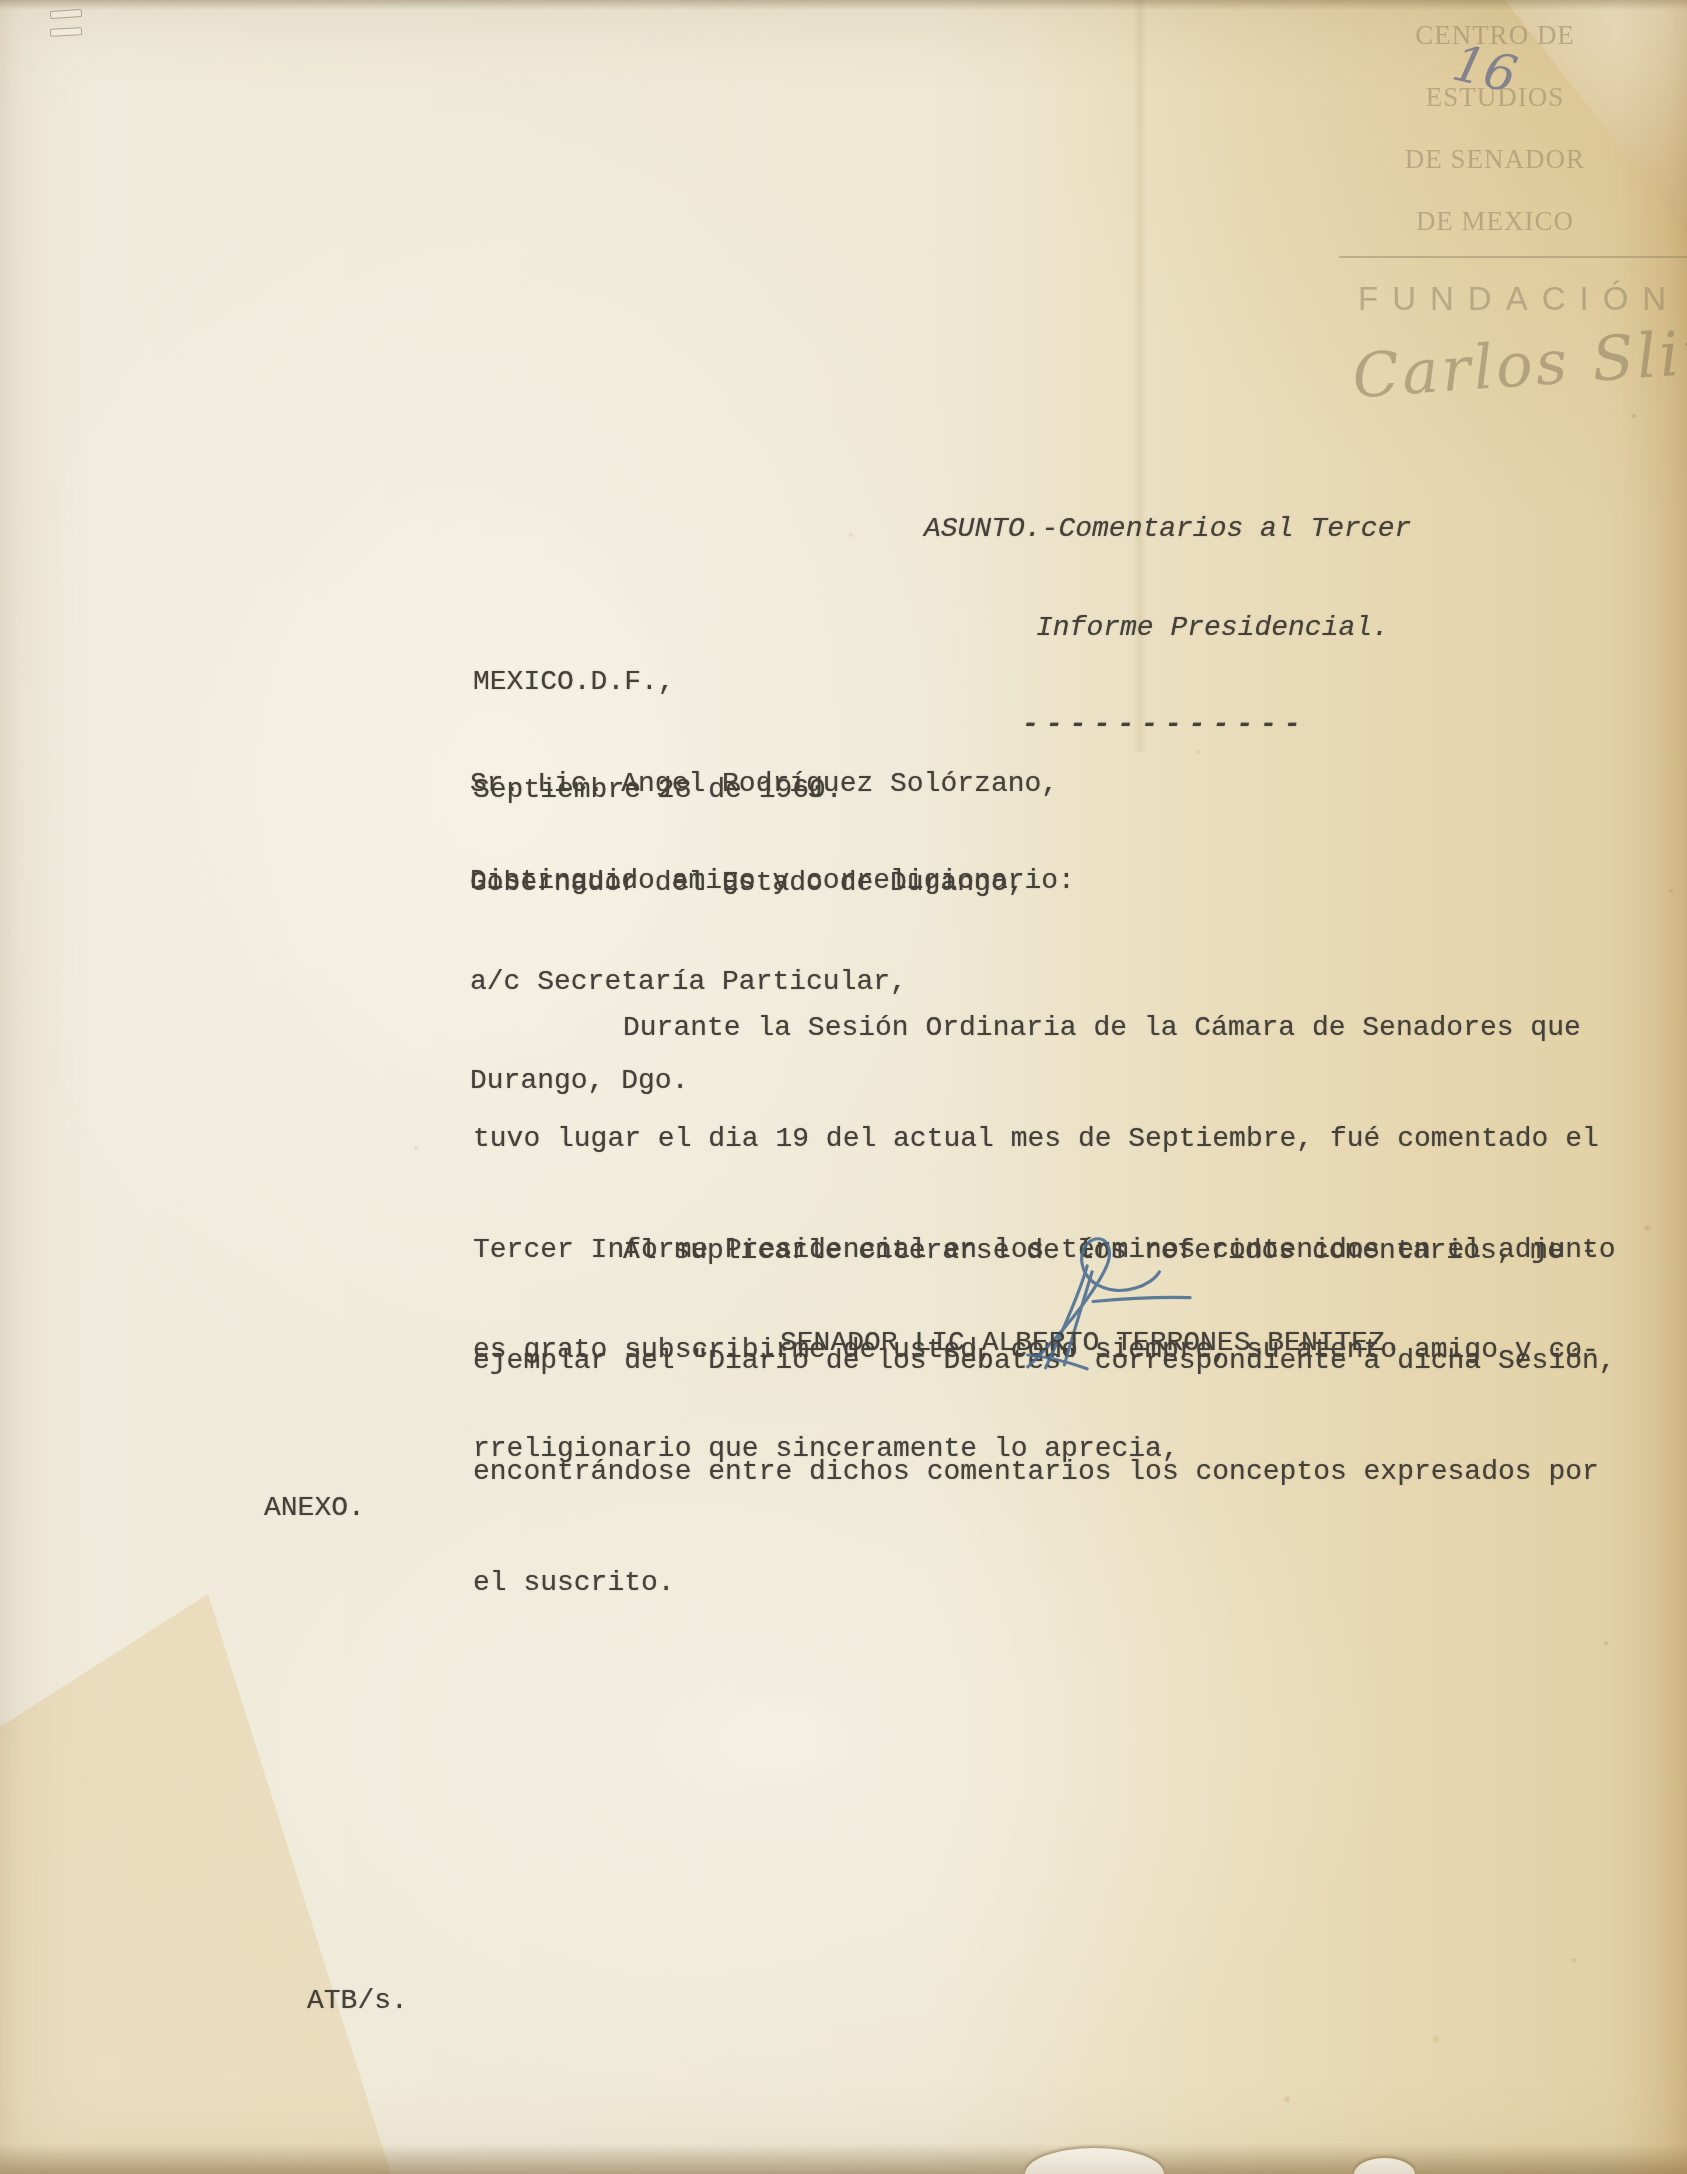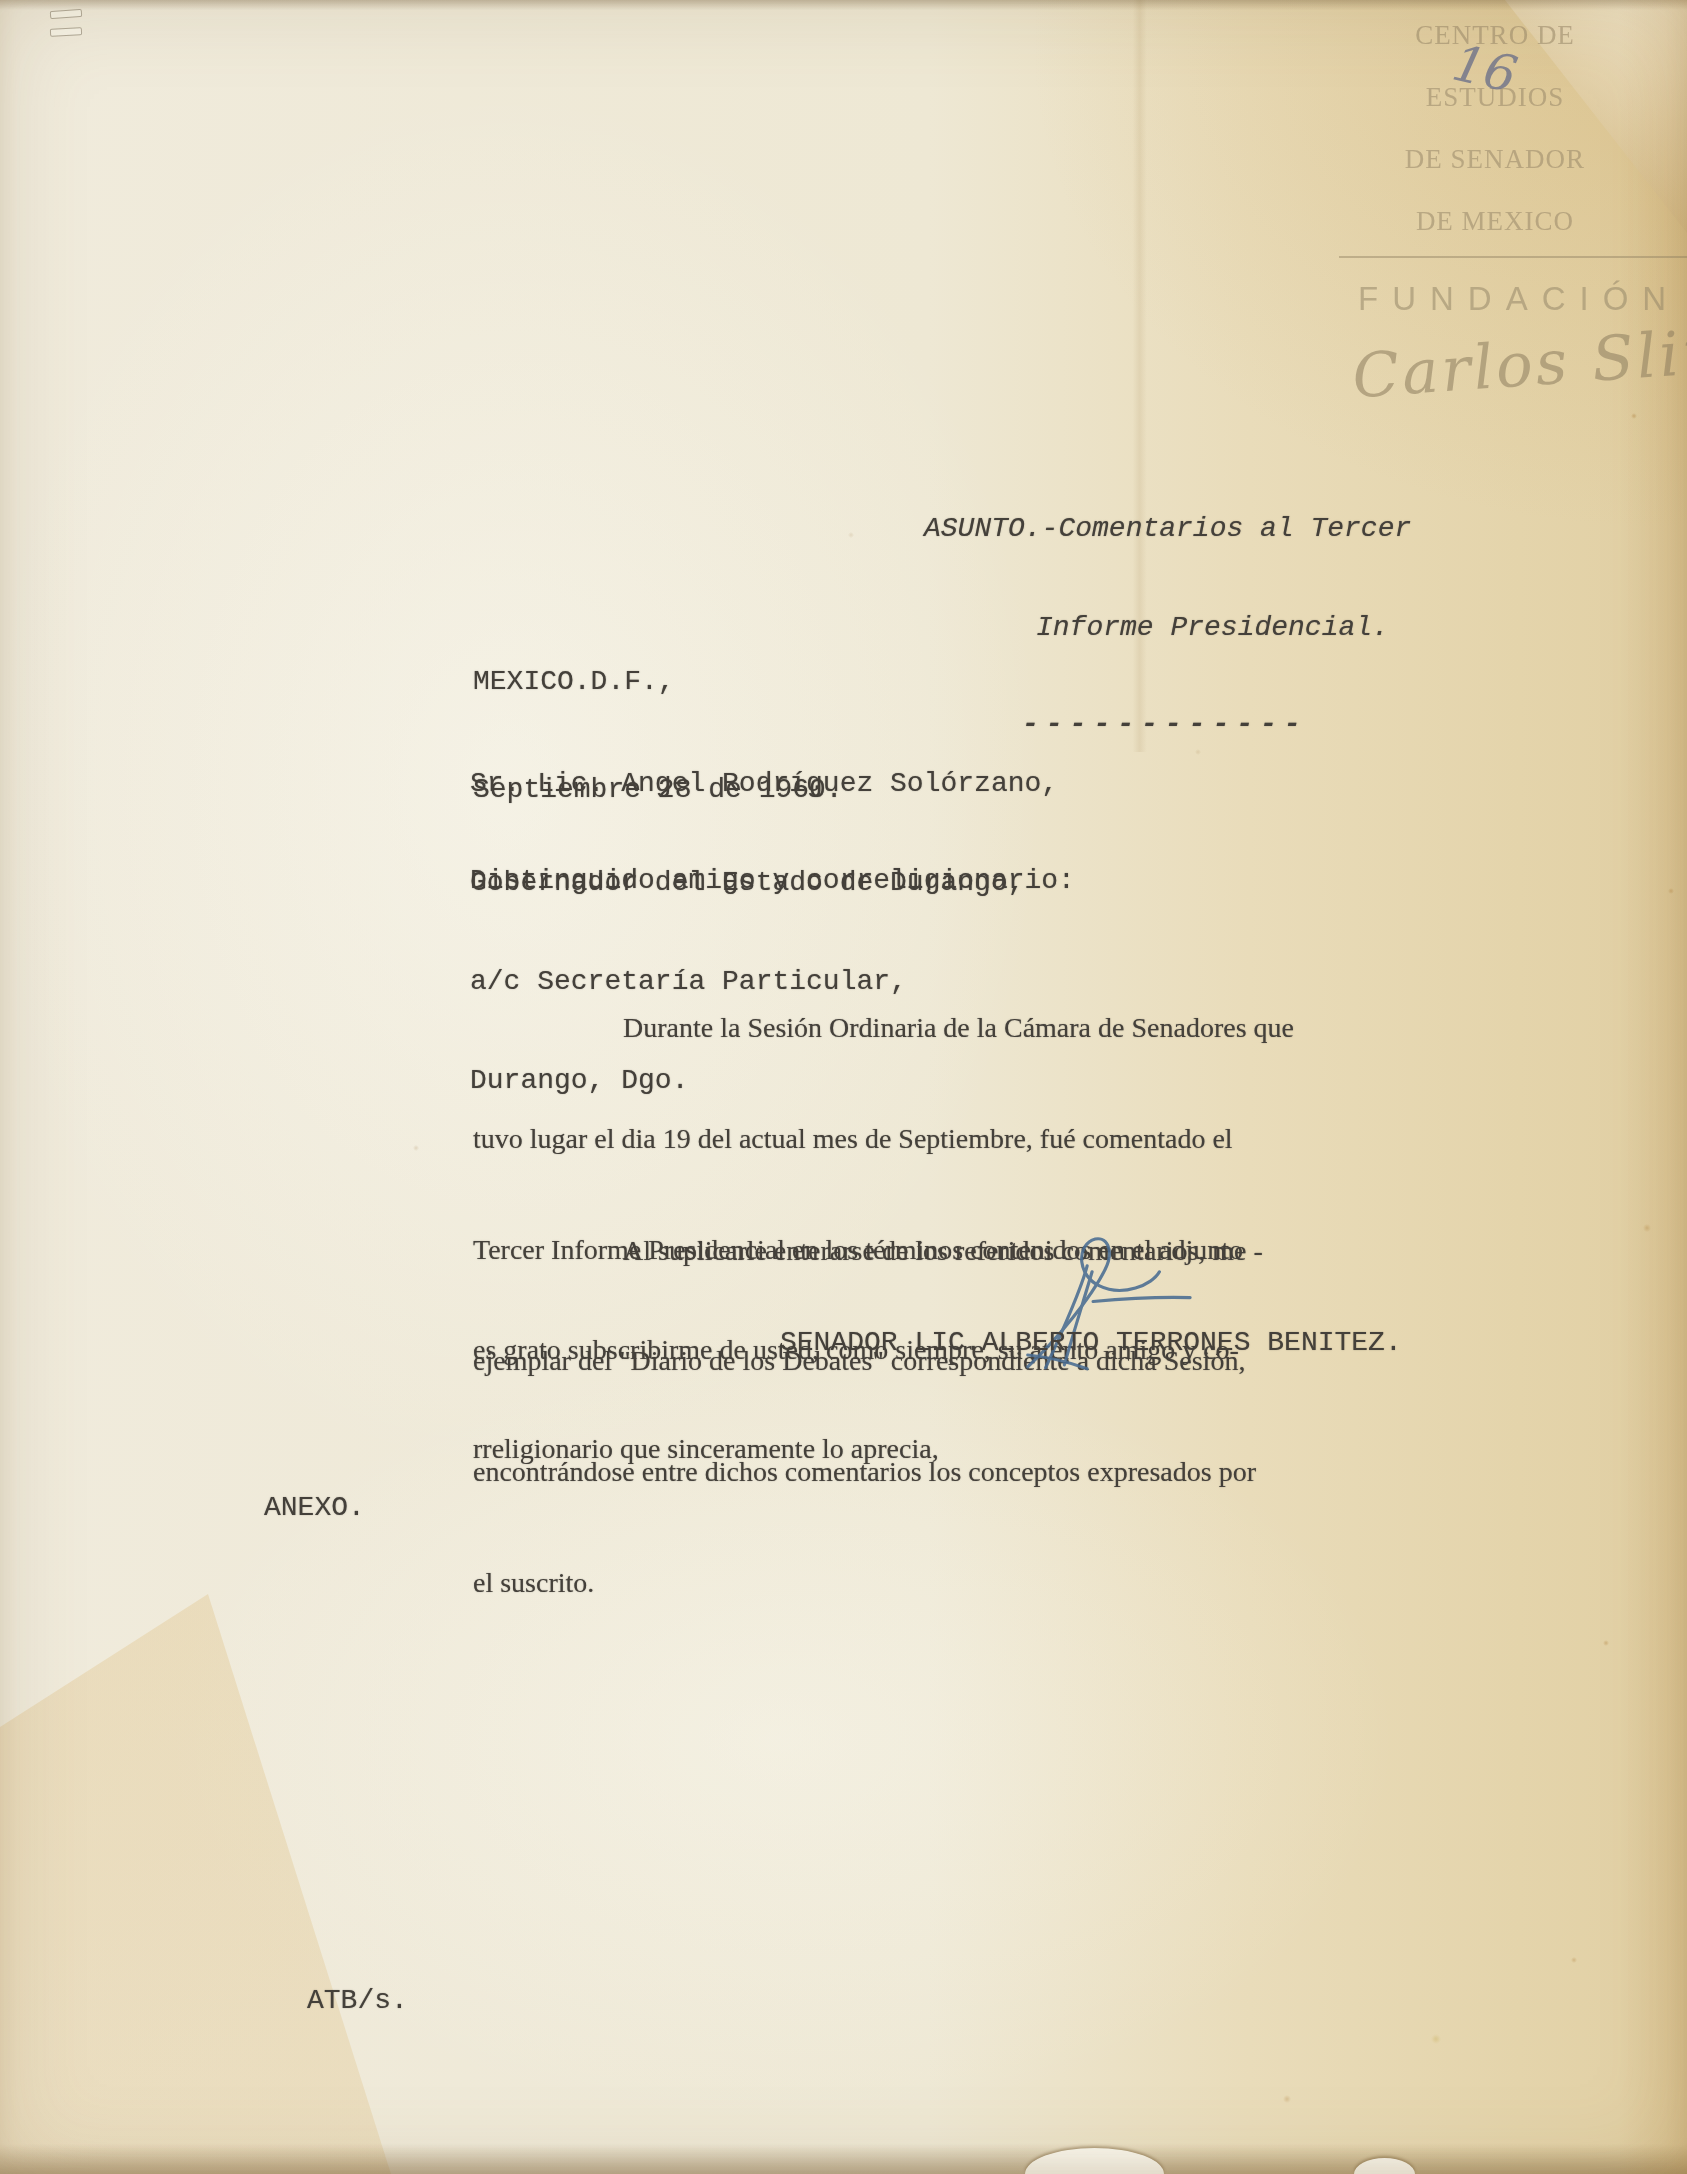--- a/index.html
+++ b/index.html
@@ -89,21 +89,21 @@
 
   
   .tw{position:absolute;font-size:28px;line-height:37px;white-space:pre;
       text-shadow:0 0 1.2px rgba(68,64,58,0.55);}
   .subject{left:924px;top:446px;line-height:33px;font-style:italic;}
   .subject .l2{margin-left:112px;}
   .subject .dashes{margin-left:98px;font-weight:bold;letter-spacing:7px;line-height:30px;}
   .dateline{left:473px;top:592px;line-height:36px;}
   .recipient{left:470px;top:701px;line-height:33px;}
   .salutation{left:470px;top:862px;}
-  .para{left:473px;top:935px;line-height:37px;font-family:Liberation Serif, serif;}
+  .para{left:473px;top:935px;line-height:37px;}
   .para .indent{padding-left:150px;}
   .para2{top:1168px;line-height:33px;}
   .signer{left:780px;top:1324px;}
   .address{left:973px;top:1469px;width:447px;line-height:35px;}
   .address .l2{text-align:center;}
   .anexo{left:264px;top:1489px;}
   .initials{left:307px;top:1982px;}
   .sig-svg{position:absolute;left:1002px;top:1228px;}
 </style>
 </head>

